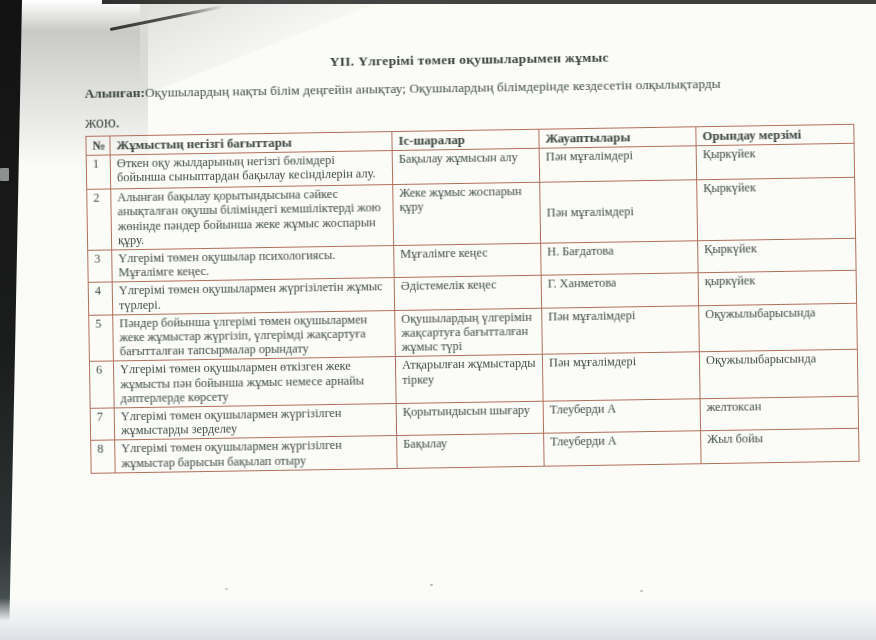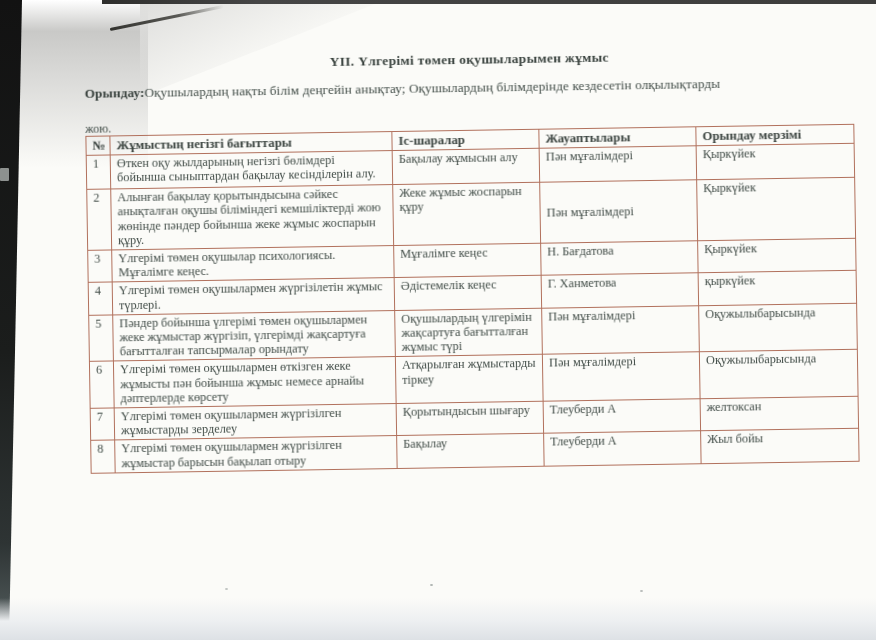--- a/index.html
+++ b/index.html
@@ -66,21 +66,21 @@
     position:absolute;left:90px;top:52px;width:766px;
     text-align:center;font-weight:bold;font-size:13.5px;
     color:var(--ink-strong);letter-spacing:.3px;
   }
   .purpose{
     position:absolute;left:88px;top:80px;width:720px;
     font-size:13.2px;letter-spacing:.1px;
   }
   .purpose b{color:var(--ink-strong);}
   .purpose-cont{
-    position:absolute;left:88px;top:116px;font-size:12px;
+    position:absolute;left:88px;top:108px;font-size:16px;
   }
   table.plan{
     position:absolute;left:88px;top:130px;width:768px;
     border-collapse:collapse;table-layout:fixed;
     font-size:12.3px;line-height:14.2px;color:var(--ink);
   }
   table.plan th,table.plan td{
     border:1px solid var(--table-border);
     vertical-align:top;padding:1px 5px 2px 6px;
     overflow:hidden;
@@ -112,21 +112,21 @@
 <div class="edge-top"></div>
 <div class="edge-left"></div>
 <div class="edge-mark"></div>
 <div class="bottom-shade"></div>
 <div class="speck" style="left:430px;top:584px;"></div>
 
 <div class="content">
 
   <div class="title">YII. Үлгерімі төмен оқушыларымен жұмыс</div>
 
-  <div class="purpose"><b>Орындау:</b><span>Оқушылардың нақты білім деңгейін анықтау; Оқушылардың білімдерінде кездесетін олқылықтарды</span></div>
+  <div class="purpose"><b>Алынған:</b><span>Оқушылардың нақты білім деңгейін анықтау; Оқушылардың білімдерінде кездесетін олқылықтарды</span></div>
 
   <div class="purpose-cont">жою.</div>
 
   <table class="plan">
     <colgroup>
       <col style="width:24px">
         <col style="width:282px">
         <col style="width:147px">
         <col style="width:157px">
         <col style="width:158px">

